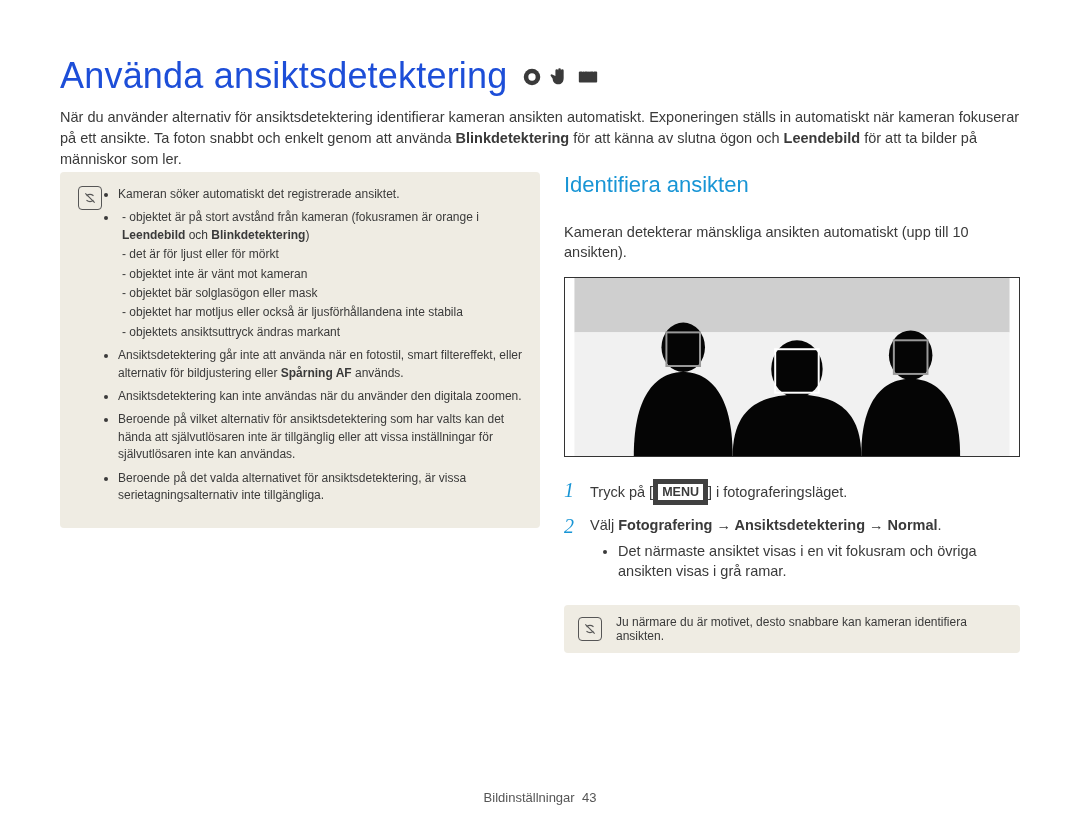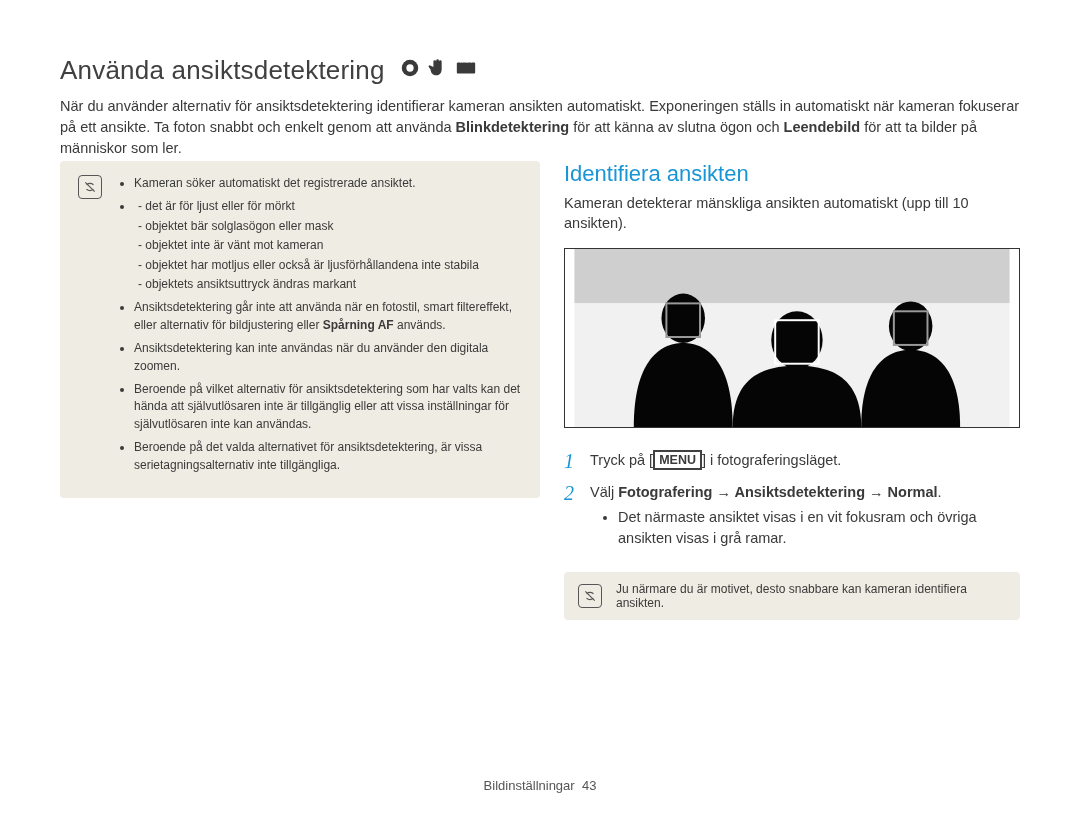--- a/index.html
+++ b/index.html
@@ -7,40 +7,40 @@
     width: 1080px;
     height: 815px;
     background: #ffffff;
     font-family: Arial, Helvetica, sans-serif;
     color: #3a3a3a;
     padding: 55px 60px 20px 60px;
     position: relative;
   }
   .title-row { display: flex; align-items: baseline; gap: 14px; margin-bottom: 10px; }
   h1.title {
-    color: #404040;
+    color: #1d4ed8;
     font-weight: 400;
-    font-size: 26px;
+    font-size: 36px;
     letter-spacing: .2px;
   }
   .title-icons { display: flex; gap: 6px; align-items: center; color:#3a3a3a; }
   .title-icons svg { width: 22px; height: 22px; fill: #3a3a3a; }
   .lead { font-size: 14.5px; line-height: 1.45; margin-bottom: 2px; }
   .lead b { font-weight: 700; }
 
   .cols { display: flex; gap: 24px; }
   .col-left { width: 480px; }
   .col-right { flex: 1; }
 
   .note-box {
     background: #efece3;
     border-radius: 4px;
     padding: 14px 18px 18px 18px;
     display: flex;
-    gap: 16px;
+    gap: 0;
     font-size: 12px;
     line-height: 1.45;
   }
   .note-icon {
     width: 24px; height: 24px; flex: 0 0 24px;
     border: 1.5px solid #565656; border-radius: 4px;
     display: flex; align-items: center; justify-content: center;
     color:#565656;
   }
   .note-icon svg { width: 14px; height: 14px; stroke:#565656; fill:none; stroke-width:2;}
@@ -48,40 +48,40 @@
   .note-list > li { margin-bottom: 6px; }
   .sub-list { list-style: none; padding-left: 4px; margin-top: 4px; }
   .sub-list li::before { content: "- "; }
   .sub-list li { margin-bottom: 2px; }
   .note-list b { font-weight: 700; }
 
   h2.section {
     color: #1895d5;
     font-weight: 400;
     font-size: 22px;
-    margin-bottom: 6px;
+    margin-bottom: 24px;
   }
   .section-lead { font-size: 14.5px; line-height: 1.4; margin-bottom: 14px; }
 
   .illus {
     width: 100%; height: 180px;
     border: 1px solid #333;
     background: #fff;
     position: relative;
     overflow: hidden;
     margin-bottom: 22px;
   }
   .illus svg { width:100%; height:100%; display:block; }
 
   .steps { font-size: 14.5px; }
   .step { display: flex; gap: 10px; margin-bottom: 10px; line-height: 1.5; }
   .step-num { font-style: italic; color: #1895d5; font-size: 20px; font-family: Georgia, 'Times New Roman', serif; flex:0 0 16px; line-height:1.1;}
   .menu-key {
     display: inline-block;
-    border: 2px solid #404040;
+    border: 5px solid #404040;
     padding: 0 4px;
     font-weight: 700;
     font-size: 12.5px;
     line-height: 1.3;
     vertical-align: 1px;
   }
   .step b { font-weight: 700; }
   .sub-bullet { list-style: disc; padding-left: 28px; margin-top:4px;}
   .sub-bullet li { font-size: 14.5px; line-height:1.4;}
 
@@ -92,21 +92,21 @@
     display: flex;
     gap: 14px;
     align-items: center;
     font-size: 12px;
     margin-top: 24px;
     justify-content: flex-end;
   }
 
   .footer {
     position: absolute;
-    bottom: 22px; left: 0; width: 100%;
+    bottom: 10px; left: 0; width: 100%;
     text-align: center;
     font-size: 13px;
     color: #555;
   }
 </style>
 </head>
 <body>
 
 <div class="title-row">
   <h1 class="title">Använda ansiktsdetektering</h1>
@@ -134,23 +134,26 @@
     <div class="note-box">
       <div class="note-icon">
         <svg viewBox="0 0 24 24">
             <path d="M4 4l16 16M6 16c4 3 8 3 12 0M6 8c4-3 8-3 12 0"></path>
           </svg>
       </div>
       <ul class="note-list">
         <li>Kameran söker automatiskt det registrerade ansiktet.</li>
         <li>
           <ul class="sub-list">
+            <li>
+              <span>objektet är på stort avstånd från kameran (fokusramen är orange i </span><b>Leendebild</b><span> och </span><b>Blinkdetektering</b><span>)</span>
+            </li>
             <li>det är för ljust eller för mörkt</li>
+            <li>objektet inte är vänt mot kameran</li>
             <li>objektet bär solglasögon eller mask</li>
-            <li>objektet inte är vänt mot kameran</li>
             <li>objektet har motljus eller också är ljusförhållandena inte stabila</li>
             <li>objektets ansiktsuttryck ändras markant</li>
           </ul>
         </li>
         <li>
           <span>Ansiktsdetektering går inte att använda när en fotostil, smart filtereffekt, eller alternativ för bildjustering eller </span><b>Spårning AF</b><span> används.</span>
         </li>
         <li>Ansiktsdetektering kan inte användas när du använder den digitala zoomen.</li>
         <li>Beroende på vilket alternativ för ansiktsdetektering som har valts kan det hända att självutlösaren inte är tillgänglig eller att vissa inställningar för självutlösaren inte kan användas.</li>
         <li>Beroende på det valda alternativet för ansiktsdetektering, är vissa serietagningsalternativ inte tillgängliga.</li>

